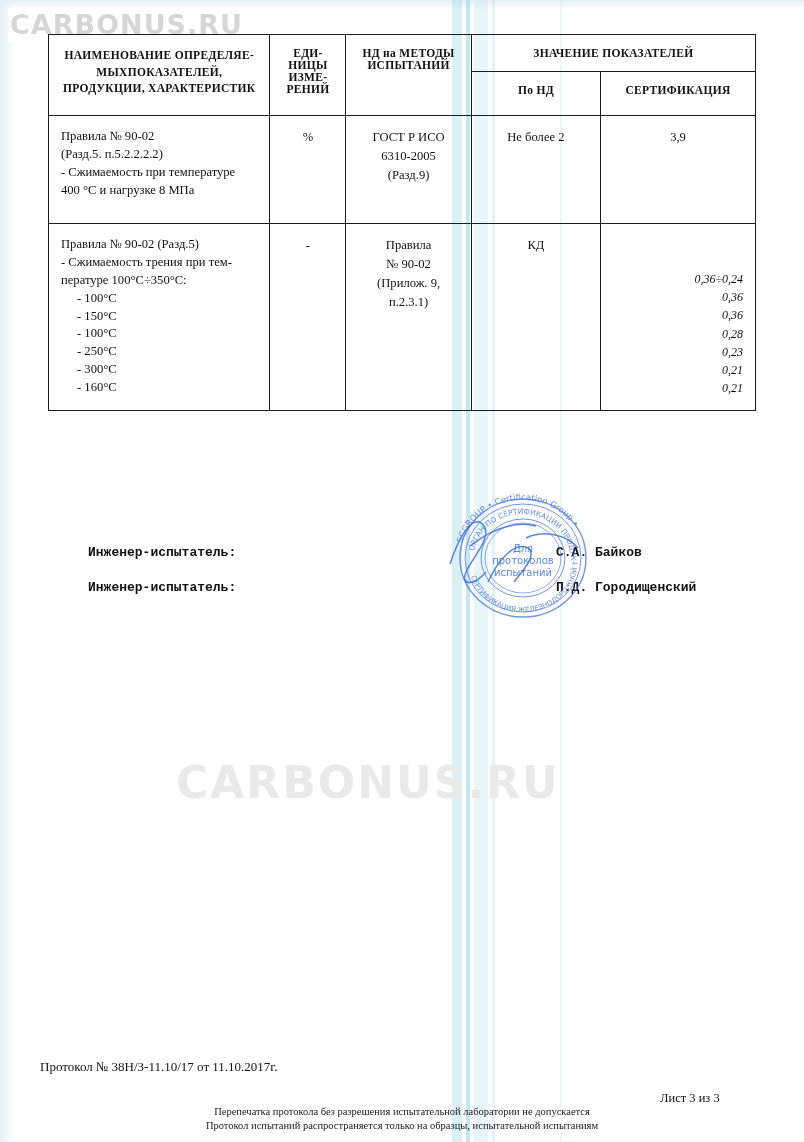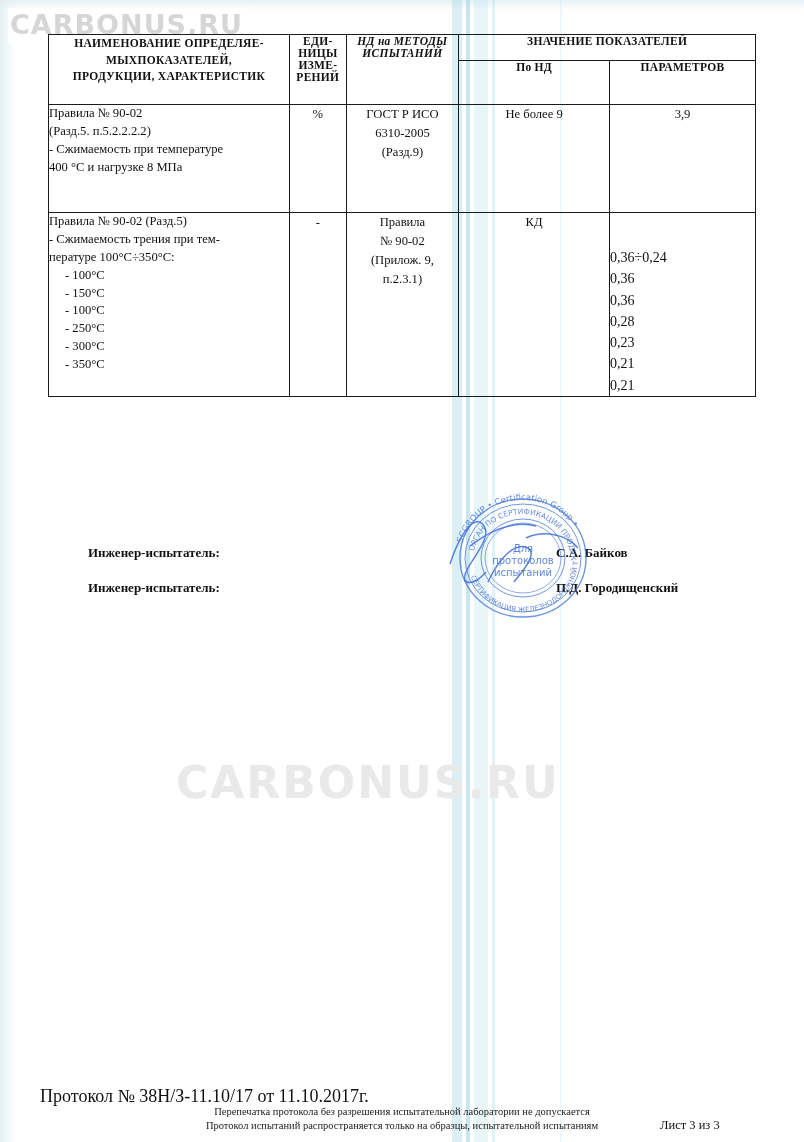--- a/index.html
+++ b/index.html
@@ -70,37 +70,37 @@
     position: absolute;
     left: 48px;
     top: 34px;
     width: 708px;
     border-collapse: collapse;
     font-size: 12.5px;
   }
   .doc-table td, .doc-table th {
     border: 1px solid #1b1b1b;
     vertical-align: top;
-    padding: 0;
+    padding: 12px;
   }
   .hdr {
     text-align: center;
     font-weight: bold;
     font-size: 11.5px;
     letter-spacing: 0.3px;
     padding: 5px 4px;
     vertical-align: middle;
   }
   .hdr-left {
     text-align: center;
     line-height: 1.45;
   }
   .col-name   { width: 242px; }
   .col-units  { width: 56px; text-align: center; }
-  .col-nd     { width: 112px; font-style: italic; }
+  .col-nd     { width: 112px; }
   .col-pond   { width: 152px; }
   .col-fact   { width: 146px; }
 
   .cell {
     padding: 10px 8px 12px 8px;
     line-height: 1.42;
     font-size: 12.6px;
     margin-left: 36px;
   }
   .cell-center {
@@ -117,32 +117,33 @@
     line-height: 1.5;
   }
   .row1-h { height: 108px; }
   .row2-h { height: 182px; }
   .hdr-row1-h { height: 26px; }
   .hdr-row2-h { height: 44px; }
 
   .indent-1 { padding-left: 16px; }
 
   .fact-list {
-    text-align: left;
+    text-align: right;
     line-height: 1.52;
-    font-size: 14px;
+    font-size: 12px;
+    font-style: italic;
   }
   .fact-spacer { height: 34px; }
 
   
   .sig {
     position: absolute;
     font-weight: bold;
     font-size: 13px;
-    font-family: Liberation Serif, serif;
+    font-family: Liberation Mono, monospace;
   }
   .sig-label-1 { left: 88px;  top: 545px; }
   .sig-label-2 { left: 88px;  top: 580px; }
   .sig-name-1  { left: 556px; top: 545px; }
   .sig-name-2  { left: 556px; top: 580px; }
 
   
   .stamp {
     position: absolute;
     left: 440px;
@@ -160,29 +161,28 @@
     width: 100%;
     font-size: 10.5px;
     color: #1a1a1a;
     margin-top: 44px;
   }
   .f1 { top: 1062px; }
   .f2 { top: 1076px; }
   .footer-proto {
     position: absolute;
     left: 40px;
-    top: 1086px;
-    font-size: 18px;
+    top: 1059px;
+    font-size: 13px;
   }
   .footer-page {
     position: absolute;
     left: 660px;
     top: 1091px;
     font-size: 12.5px;
-    margin-top: 27px;
   }
 </style>
 </head>
 <body>
 
 <div class="edge-shade-left"></div>
 <div class="edge-shade-top"></div>
 <div class="scan-band band-a"></div>
 <div class="scan-band band-b"></div>
 <div class="scan-band band-c"></div>
@@ -207,51 +207,51 @@
         <div>РЕНИЙ</div>
       </th>
       <th class="hdr col-nd" rowspan="2">
         <div>НД на МЕТОДЫ</div>
         <div>ИСПЫТАНИЙ</div>
       </th>
       <th class="hdr" colspan="2">ЗНАЧЕНИЕ ПОКАЗАТЕЛЕЙ</th>
     </tr>
     <tr class="hdr-row2-h">
       <th class="hdr col-pond">По НД</th>
-      <th class="hdr col-fact">ПАРАМЕТРОВ</th>
+      <th class="hdr col-fact">СЕРТИФИКАЦИЯ</th>
     </tr>
   </thead>
   <tbody>
     <tr class="row1-h">
       <td class="cell">
         <div>Правила № 90-02</div>
         <div>(Разд.5. п.5.2.2.2.2)</div>
         <div>- Сжимаемость при температуре</div>
         <div>400 °С и нагрузке 8 МПа</div>
       </td>
       <td class="cell-center">%</td>
       <td class="cell-center">
         <div>ГОСТ Р ИСО</div>
         <div>6310-2005</div>
         <div>(Разд.9)</div>
       </td>
-      <td class="cell-center">Не более 9</td>
+      <td class="cell-center">Не более 2</td>
       <td class="cell-center">3,9</td>
     </tr>
     <tr class="row2-h">
       <td class="cell">
         <div>Правила № 90-02  (Разд.5)</div>
         <div>- Сжимаемость трения при тем-</div>
         <div>пературе 100°С÷350°С:</div>
         <div class="indent-1">- 100°С</div>
         <div class="indent-1">- 150°С</div>
         <div class="indent-1">- 100°С</div>
         <div class="indent-1">- 250°С</div>
         <div class="indent-1">- 300°С</div>
-        <div class="indent-1">- 350°С</div>
+        <div class="indent-1">- 160°С</div>
       </td>
       <td class="cell-center">-</td>
       <td class="cell-center">
         <div>Правила</div>
         <div>№ 90-02</div>
         <div>(Прилож. 9,</div>
         <div>п.2.3.1)</div>
       </td>
       <td class="cell-center">КД</td>
       <td class="cell-center-top">

